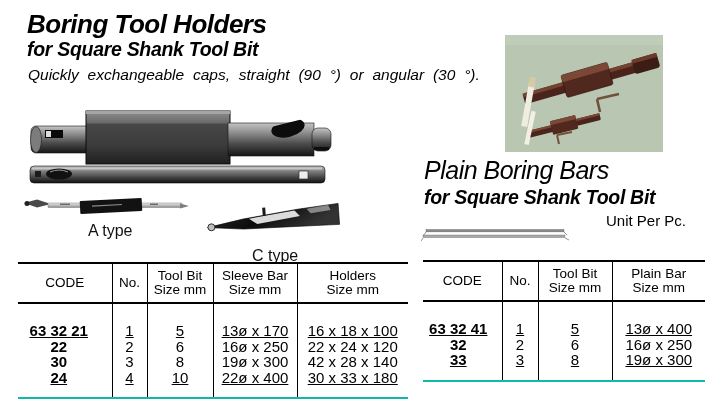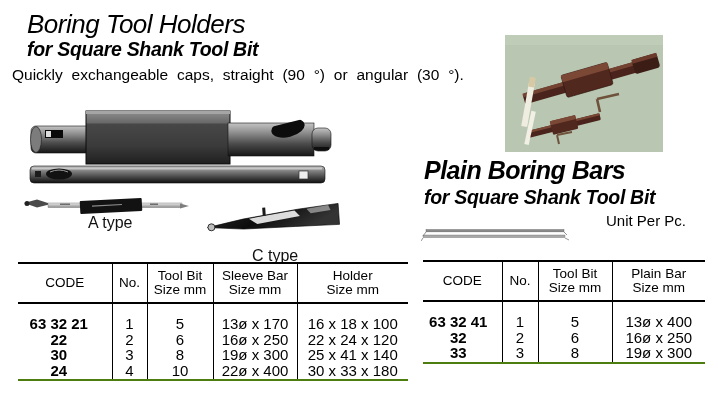--- a/index.html
+++ b/index.html
@@ -8,77 +8,77 @@
     position:relative;
     background:#ffffff;
     font-family:"Liberation Sans", sans-serif;
     color:#000;
     overflow:hidden;
   }
   .abs { position:absolute; }
 
   .main-title {
     left:27px; top:11px;
-    font-size:26px; font-weight:normal; font-style:italic;
+    font-size:26px; font-weight:bold; font-style:italic;
     letter-spacing:-0.5px; line-height:1.05;
   }
   .main-subtitle {
     left:27px; top:38px;
     font-size:19.5px; font-weight:bold; font-style:italic;
     letter-spacing:-0.3px;
   }
   .description {
-    left:12px; top:66px;
-    font-size:15.5px; word-spacing:4.5px; width:465px;
+    left:28px; top:66px;
+    font-size:15.5px; word-spacing:4.5px; width:465px;font-style:italic;
   }
 
   .type-label { font-size:16px; color:#111; }
-  .label-a { left:88px; top:214px;text-align:right; }
+  .label-a { left:88px; top:222px;text-align:right; }
   .label-c { left:252px; top:247px; }
 
   .right-title {
     left:424px; top:156px;
-    font-size:25px; font-weight:bold; font-style:italic;
+    font-size:25px; font-weight:normal; font-style:italic;
     letter-spacing:-0.5px;
   }
   .right-subtitle {
     left:424px; top:186px;
     font-size:19.5px; font-weight:bold; font-style:italic;
     letter-spacing:-0.3px;
   }
   .unit-note { left:606px; top:212px; font-size:15px; }
 
   .photo {
     left:505px; top:35px; width:158px; height:117px;
     background:#b9c7b2;
     box-shadow:0 0 0 1px #9aa795 inset;
   }
 
   
   table.spec {
     border-collapse:collapse;
     table-layout:fixed;
     border-top:2px solid #000;
-    border-bottom:2px solid #4d7c0f;
+    border-bottom:2px solid #14b8a6;
   }
   table.spec th, table.spec td {
     font-family:"Liberation Sans", sans-serif;
     text-align:center; vertical-align:middle;
     padding:0;
   }
   table.spec th {
     font-weight:normal;
     font-size:13.5px; line-height:14.5px;
     height:40px;
     border-bottom:2px solid #000;
   }
   table.spec th + th, table.spec td + td { border-left:1.5px solid #000; }
   table.spec td { font-size:15px; line-height:15.5px; }
-  table.spec tbody tr:first-child td { padding-top:12px; }
-  table.spec tbody tr:last-child td { padding-bottom:1px; }
+  table.spec tbody tr:first-child td { padding-top:19px;text-decoration:underline; }
+  table.spec tbody tr:last-child td { padding-bottom:12px;text-decoration:underline; }
   td.code, th.codeh { }
   td.code { font-weight:bold; text-align:right; }
   .left-table { left:18px; top:262px; }
   .left-table td.code { padding-right:12px; }
   .right-table { left:423px; top:260px; }
   .right-table td.code { padding-right:8px; }
   .hdr2 { display:block; }
 </style>
 </head>
 <body>
@@ -191,21 +191,21 @@
       <th>No.</th>
       <th>
         <span class="hdr2">Tool Bit</span>
         <span class="hdr2">Size mm</span>
       </th>
       <th>
         <span class="hdr2">Sleeve Bar</span>
         <span class="hdr2">Size mm</span>
       </th>
       <th>
-        <span class="hdr2">Holder</span>
+        <span class="hdr2">Holders</span>
         <span class="hdr2">Size mm</span>
       </th>
     </tr>
   </thead>
   <tbody>
     <tr>
       <td class="code">63 32 21</td>
       <td>1</td>
       <td>5</td>
       <td>13ø x 170</td>
@@ -216,21 +216,21 @@
       <td>2</td>
       <td>6</td>
       <td>16ø x 250</td>
       <td>22 x 24 x 120</td>
     </tr>
     <tr>
       <td class="code">30</td>
       <td>3</td>
       <td>8</td>
       <td>19ø x 300</td>
-      <td>25 x 41 x 140</td>
+      <td>42 x 28 x 140</td>
     </tr>
     <tr>
       <td class="code">24</td>
       <td>4</td>
       <td>10</td>
       <td>22ø x 400</td>
       <td>30 x 33 x 180</td>
     </tr>
   </tbody>
 </table>

